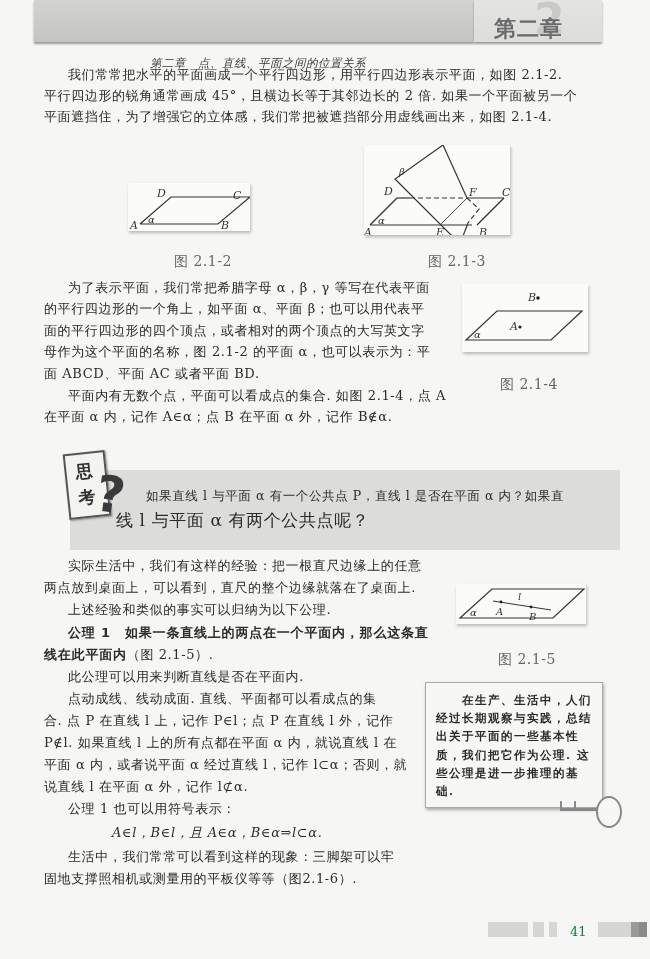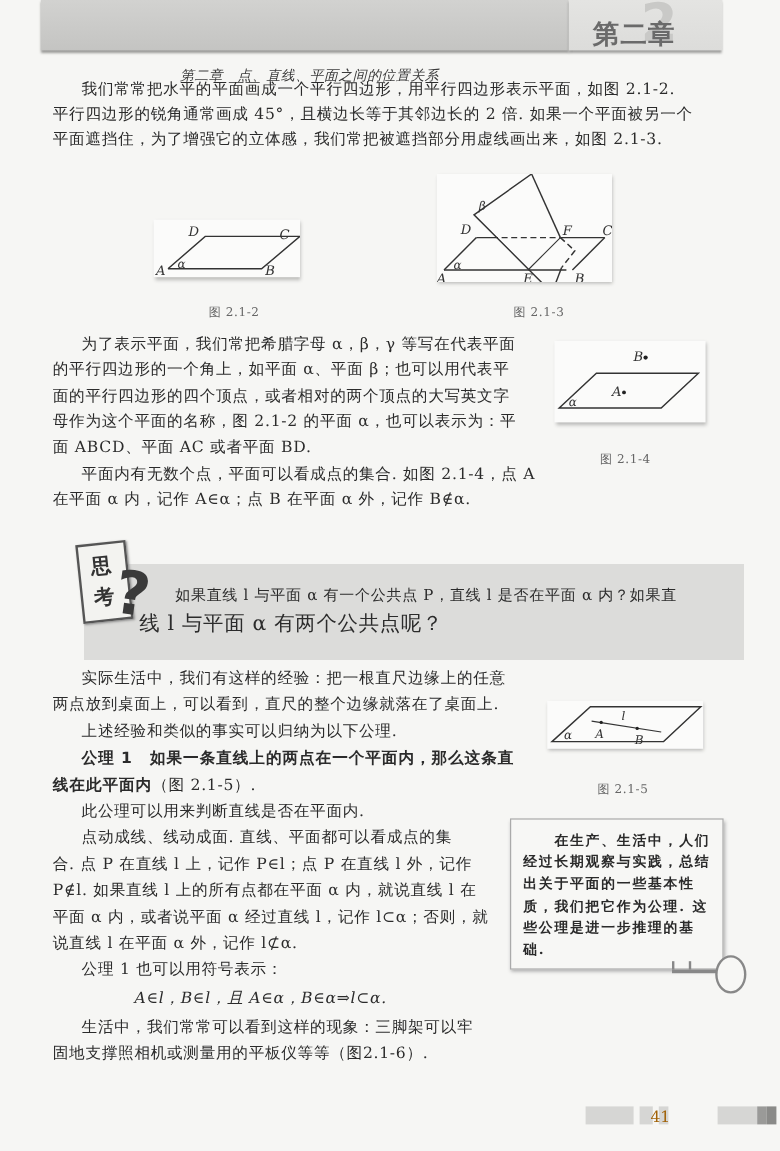--- a/index.html
+++ b/index.html
@@ -34,21 +34,21 @@
   .chapter-label {
     position:absolute; left:20px; top:14px; font-family:Liberation Mono, monospace;
     font-size:22px; font-weight:bold; color:#6a6a6a; letter-spacing:1px;
   }
 
   .p { position:absolute; font-size:13px; line-height:21.6px; color:#2b2b2b; letter-spacing:0.6px; white-space:nowrap; }
   .bold { font-weight:bold; font-family:"DejaVu Sans","Liberation Sans",sans-serif; letter-spacing:0.8px; }
   .it { font-style:italic; }
 
   .fig-card { position:absolute; background:#fbfbfa; box-shadow:1px 2px 3px #b8b8b6; }
-  .caption { position:absolute; font-size:10px; color:#666; letter-spacing:0.5px; }
+  .caption { position:absolute; font-size:14px; color:#666; letter-spacing:0.5px; }
   svg text { font-family:"DejaVu Serif","Liberation Serif",serif; font-style:italic; font-size:11px; fill:#333; }
 
   
   .think-box {
     position:absolute; left:70px; top:470px; width:550px; height:80px;
     background:#dcdcda;
   }
   .think-text { position:absolute; left:76px; top:14px; font-size:12.5px; line-height:24px; color:#2b2b2b; letter-spacing:0.6px; white-space:nowrap; }
   .think-text2 { position:absolute; left:46px; top:38px; font-size:17px; line-height:24px; color:#2b2b2b; letter-spacing:0.6px; white-space:nowrap; }
   .think-icon {
@@ -67,38 +67,38 @@
     position:absolute; left:425px; top:682px; width:176px; height:124px;
     background:#f7f7f5; border:1px solid #aaa; box-shadow:1px 2px 3px #aaa;
   }
   .note-text { position:absolute; left:10px; top:8px; width:158px; font-size:11.5px; line-height:18.2px; color:#2a2a2a; letter-spacing:1.5px; font-weight:bold; }
   .key-shaft { position:absolute; left:560px; top:808px; width:38px; height:3px; background:#888; }
   .key-ring { position:absolute; left:596px; top:796px; width:22px; height:28px; border:2px solid #888; border-radius:50%; background:#f7f7f5; }
   .key-teeth { position:absolute; left:560px; top:801px; width:12px; height:7px; border-left:2px solid #888; border-right:2px solid #888; }
 
   
   .foot-bar { position:absolute; height:15px; background:#d6d6d4; }
-  .page-num { position:absolute; left:542px; top:924px; font-size:13px; color:#a16207; }
+  .page-num { position:absolute; left:570px; top:924px; font-size:13px; color:#15803d; }
 </style>
 </head>
 <body>
 
 <div class="page">
 
   <div class="header-band">
     <span class="header-title">第二章　点、直线、平面之间的位置关系</span>
   </div>
   <div class="chapter-badge">
     <span class="chapter-num">2</span>
     <span class="chapter-label">第二章</span>
   </div>
 
   <div class="p" style="left:68px;top:64px;">我们常常把水平的平面画成一个平行四边形，用平行四边形表示平面，如图 2.1-2.</div>
   <div class="p" style="left:44px;top:85px;">平行四边形的锐角通常画成 45°，且横边长等于其邻边长的 2 倍. 如果一个平面被另一个</div>
-  <div class="p" style="left:44px;top:106px;">平面遮挡住，为了增强它的立体感，我们常把被遮挡部分用虚线画出来，如图 2.1-3.</div>
+  <div class="p" style="left:44px;top:106px;">平面遮挡住，为了增强它的立体感，我们常把被遮挡部分用虚线画出来，如图 2.1-4.</div>
 
   <div class="fig-card" style="left:128px;top:183px;width:122px;height:48px;">
     <svg width="122" height="48">
       <polyline points="12,41 43,14 122,14 90,41 12,41" fill="none" stroke="#333" stroke-width="1.2"></polyline>
       <text x="2" y="46">A</text>
         <text x="93" y="46">B</text>
       <text x="105" y="16">C</text>
         <text x="29" y="14">D</text>
       <text x="20" y="40" style="font-size:10px">α</text>
     </svg>

